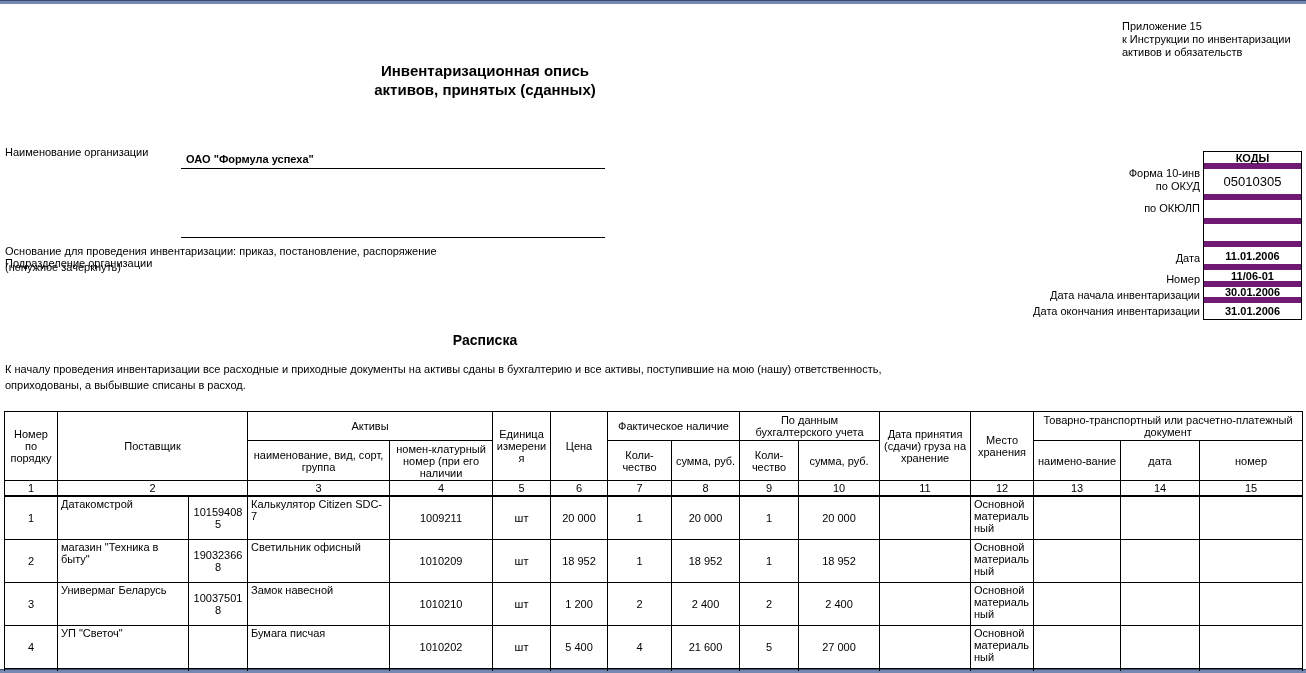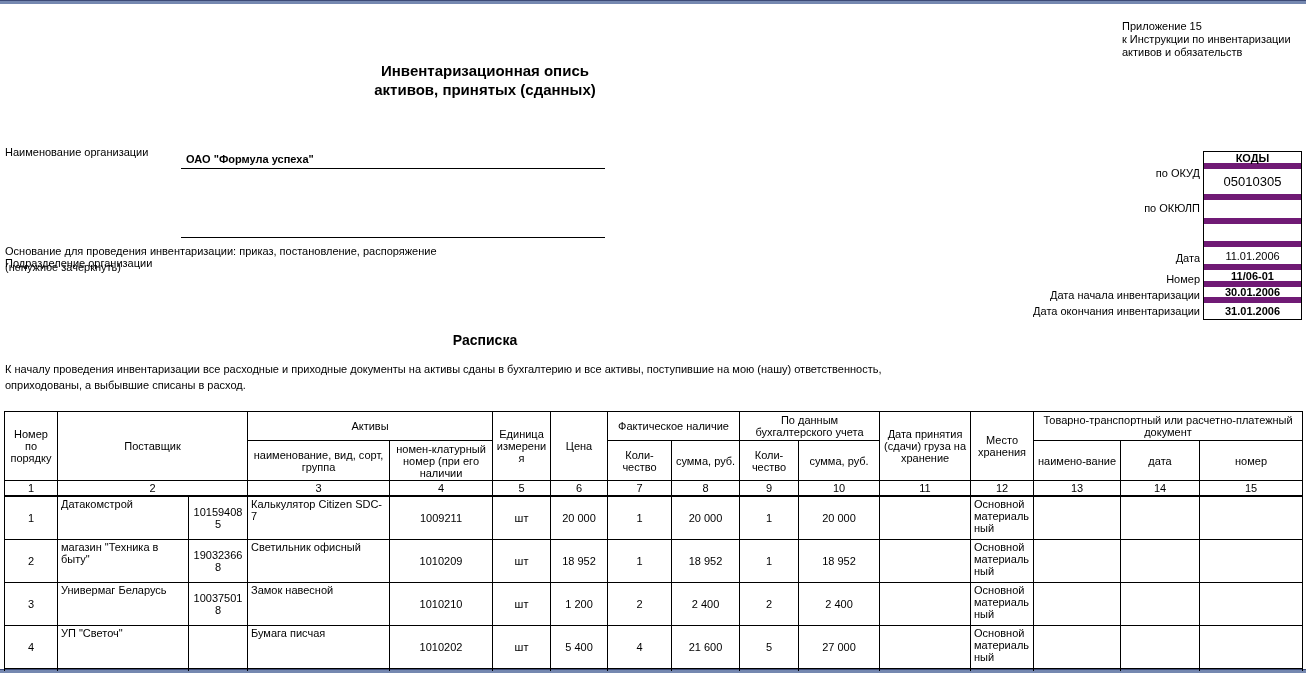--- a/index.html
+++ b/index.html
@@ -20,21 +20,21 @@
   .fill-line{position:absolute;height:0;border-bottom:1px solid #000;}
 
   
   .codes-box{position:absolute;left:1203px;top:151px;width:99px;border:1px solid #000;box-sizing:border-box;}
   .codes-box .cell{border-bottom:6px solid #701a75;display:flex;align-items:center;justify-content:center;box-sizing:border-box;}
   .codes-box .cell:last-child{border-bottom:none;}
   .cell.kody{height:17px;font-weight:bold;}
   .cell.okud{height:31px;font-size:13px;}
   .cell.okyulp{height:24px;}
   .cell.gap{height:23px;}
-  .cell.v-date{height:23px;font-weight:normal;text-align:right;}
+  .cell.v-date{height:23px;font-weight:bold;text-align:right;}
   .cell.v-num{height:17px;font-weight:bold;}
   .cell.v-start{height:16px;font-weight:bold;}
   .cell.v-end{height:16px;font-weight:bold;}
   .right-label{position:absolute;width:300px;text-align:right;white-space:nowrap;overflow:hidden;}
   .right-label.two-line{line-height:13px;}
 
   .receipt-heading{position:absolute;left:170px;top:332px;width:630px;text-align:center;font-weight:bold;font-size:14px;}
   .receipt-text{position:absolute;left:5px;top:361px;width:950px;line-height:16px;}
 
   
@@ -82,20 +82,21 @@
   <div class="cell okud">05010305</div>
   <div class="cell okyulp"></div>
   <div class="cell gap"></div>
   <div class="cell v-date">11.01.2006</div>
   <div class="cell v-num">11/06-01</div>
   <div class="cell v-start">30.01.2006</div>
   <div class="cell v-end">31.01.2006</div>
 </div>
 
 <div class="right-label two-line" style="left:900px;top:167px;">
+  <div>Форма 10-инв</div>
   <div>по ОКУД</div>
 </div>
 <div class="right-label" style="left:900px;top:202px;">по ОКЮЛП</div>
 <div class="right-label" style="left:900px;top:252px;">Дата</div>
 <div class="right-label" style="left:900px;top:273px;">Номер</div>
 <div class="right-label" style="left:900px;top:289px;">Дата начала инвентаризации</div>
 <div class="right-label" style="left:900px;top:305px;">Дата окончания инвентаризации</div>
 
 <div class="receipt-heading">Расписка</div>
 <div class="receipt-text">

